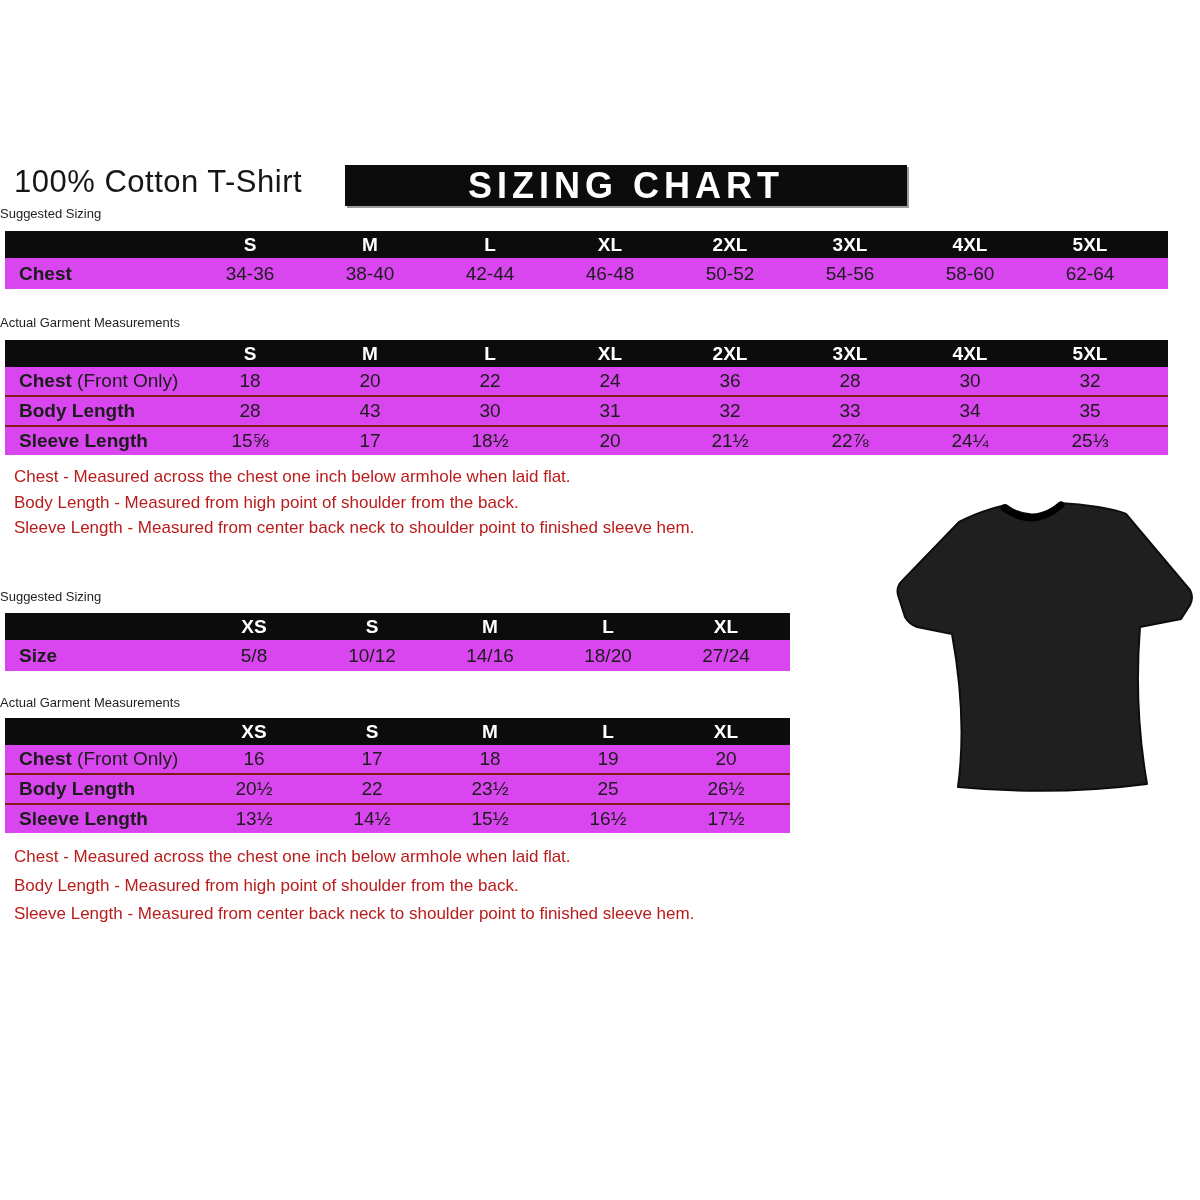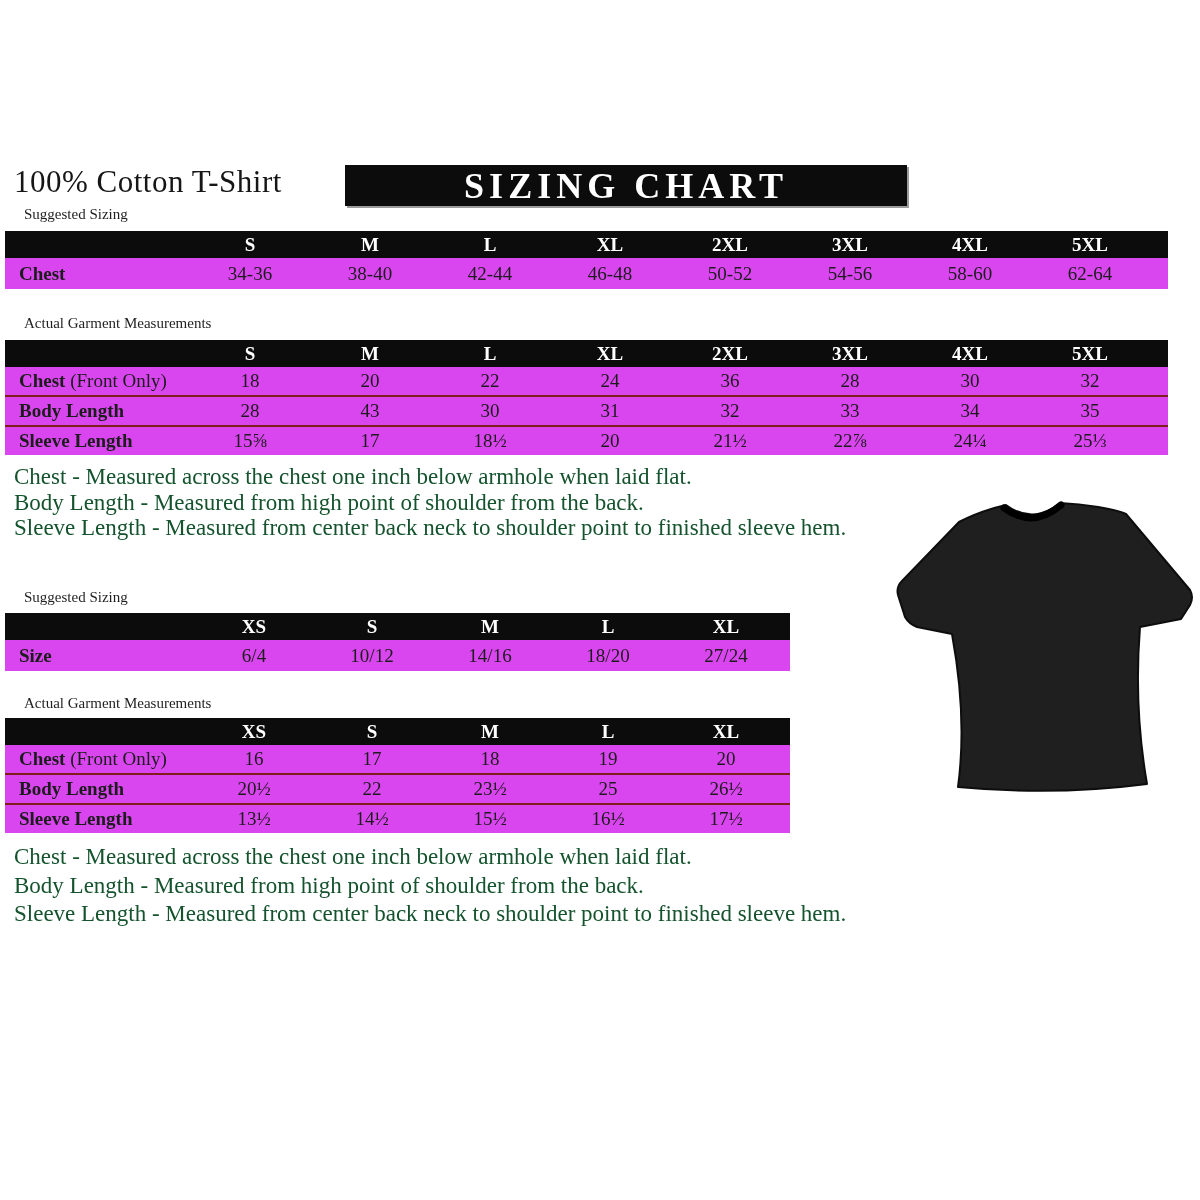--- a/index.html
+++ b/index.html
@@ -1,30 +1,30 @@
 <!DOCTYPE html>
 <html><head>
 <meta charset="utf-8">
 <style>
   html,body{margin:0;padding:0;background:#fff;}
   .canvas{
     position:relative;width:1200px;height:1041px;background:#ffffff;overflow:hidden;
-    font-family:Liberation Serif, serif;color:#1c1c1c;
+    font-family:Liberation Sans, sans-serif;color:#1c1c1c;
   }
   .title{
     position:absolute;left:14px;top:164px;font-size:31px;letter-spacing:0.5px;color:#161616;
   }
   .banner{
     position:absolute;left:345px;top:165px;width:562px;height:41px;
     background:#0c0c0c;color:#fff;font-size:36px;font-weight:bold;letter-spacing:5px;
     display:flex;align-items:center;justify-content:center;
     box-shadow:2px 2px 0 #9c9c9c;
   }
   .sec-label{
-    position:absolute;left:24px;font-size:15px;color:#1f1f1f;
+    position:absolute;left:0;font-size:13px;color:#1f1f1f;
   }
   .youth-title{
     position:absolute;left:5px;top:550px;font-size:28px;font-weight:bold;color:#111;
   }
   .tbl{position:absolute;left:5px;}
   .tbl-head{
     display:flex;background:#0c0c0c;color:#fff;height:27px;align-items:center;
   }
   .tbl-row{
     display:flex;align-items:center;background:#d946ef;
@@ -42,21 +42,21 @@
   .adult .tbl-head,.adult .tbl-row{padding-right:23px;}
   .adult .tbl-label-cell{width:185px;}
   .adult .tbl-cell{width:120px;}
   .youth{width:785px;}
   .youth .tbl-head,.youth .tbl-row{padding-right:4px;}
   .youth .tbl-label-cell{width:190px;}
   .youth .tbl-cell{width:118px;}
   .tall-row .tbl-row{height:31px;}
   .std-rows .tbl-row{height:28px;}
   .notes{position:absolute;left:14px;}
-  .notes p{margin:0;font-size:23px;color:#14532d;}
+  .notes p{margin:0;font-size:17px;color:#b91c1c;}
   .notes-adult{top:464px;}
   .notes-adult p{line-height:25.5px;}
   .notes-youth{top:843px;}
   .notes-youth p{line-height:28.5px;}
   .tshirt{position:absolute;left:895px;top:487px;width:300px;height:318px;}
 </style>
 </head>
 <body>
 
 <div class="canvas">
@@ -151,21 +151,21 @@
       <div class="tbl-head">
         <div class="tbl-label-cell"></div>
         <div class="tbl-cell tbl-col-header">XS</div>
         <div class="tbl-cell tbl-col-header">S</div>
         <div class="tbl-cell tbl-col-header">M</div>
         <div class="tbl-cell tbl-col-header">L</div>
         <div class="tbl-cell tbl-col-header">XL</div>
       </div>
       <div class="tbl-row">
         <div class="tbl-label-cell"><b>Size</b></div>
-        <div class="tbl-cell">6/4</div>
+        <div class="tbl-cell">5/8</div>
         <div class="tbl-cell">10/12</div>
         <div class="tbl-cell">14/16</div>
         <div class="tbl-cell">18/20</div>
         <div class="tbl-cell">27/24</div>
       </div>
     </div>
 
   <div class="sec-label" style="top:695px">Actual Garment Measurements</div>
   <div class="tbl youth std-rows" style="top:718px">
       <div class="tbl-head">

